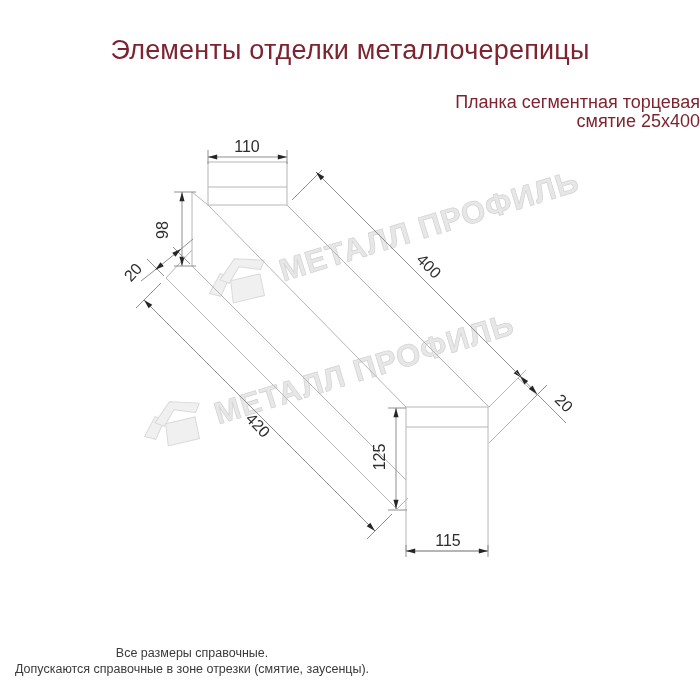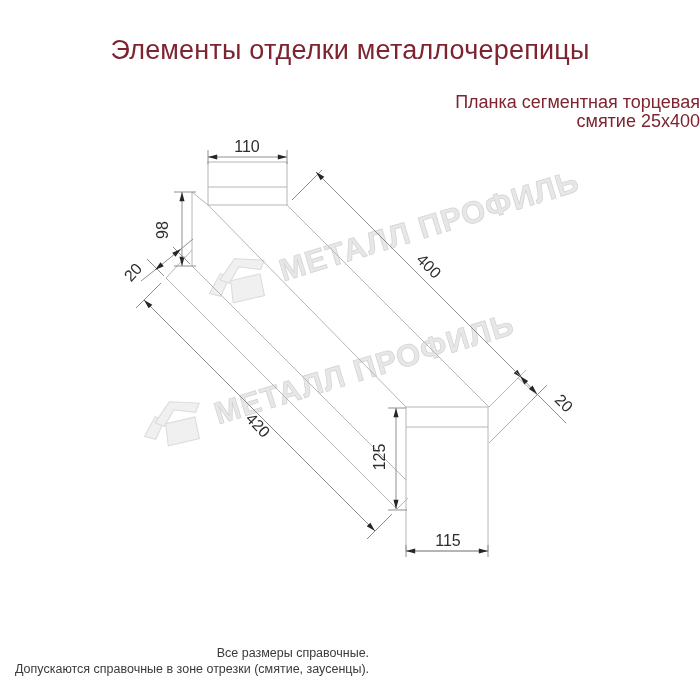--- a/index.html
+++ b/index.html
@@ -10,21 +10,21 @@
   .page-title{
     position:absolute;left:0;right:0;top:24px;text-align:center;
     font-size:27px;line-height:28px;color:#7d2430;letter-spacing:0.2px;margin-top:12px;
   }
   .product-name{
     position:absolute;left:0;right:0;top:93px;text-align:right;
     font-size:18px;line-height:19px;color:#7d2430;
   }
   .notes{
     position:absolute;left:15px;top:645px;
-    font-size:12.5px;line-height:16px;color:#3a3a3a;text-align:right;
+    font-size:12.5px;line-height:16px;color:#3a3a3a;text-align:center;
   }
   svg text.dim{
     font-family:"Liberation Sans", sans-serif;
     font-size:16px;fill:#2e2e2e;
   }
   svg text.wm{
     font-family:"Liberation Sans", sans-serif;
     font-size:31px;font-weight:bold;letter-spacing:1px;
     fill:#e7e7e7;stroke:#d2d2d2;stroke-width:0.7px;
   }

